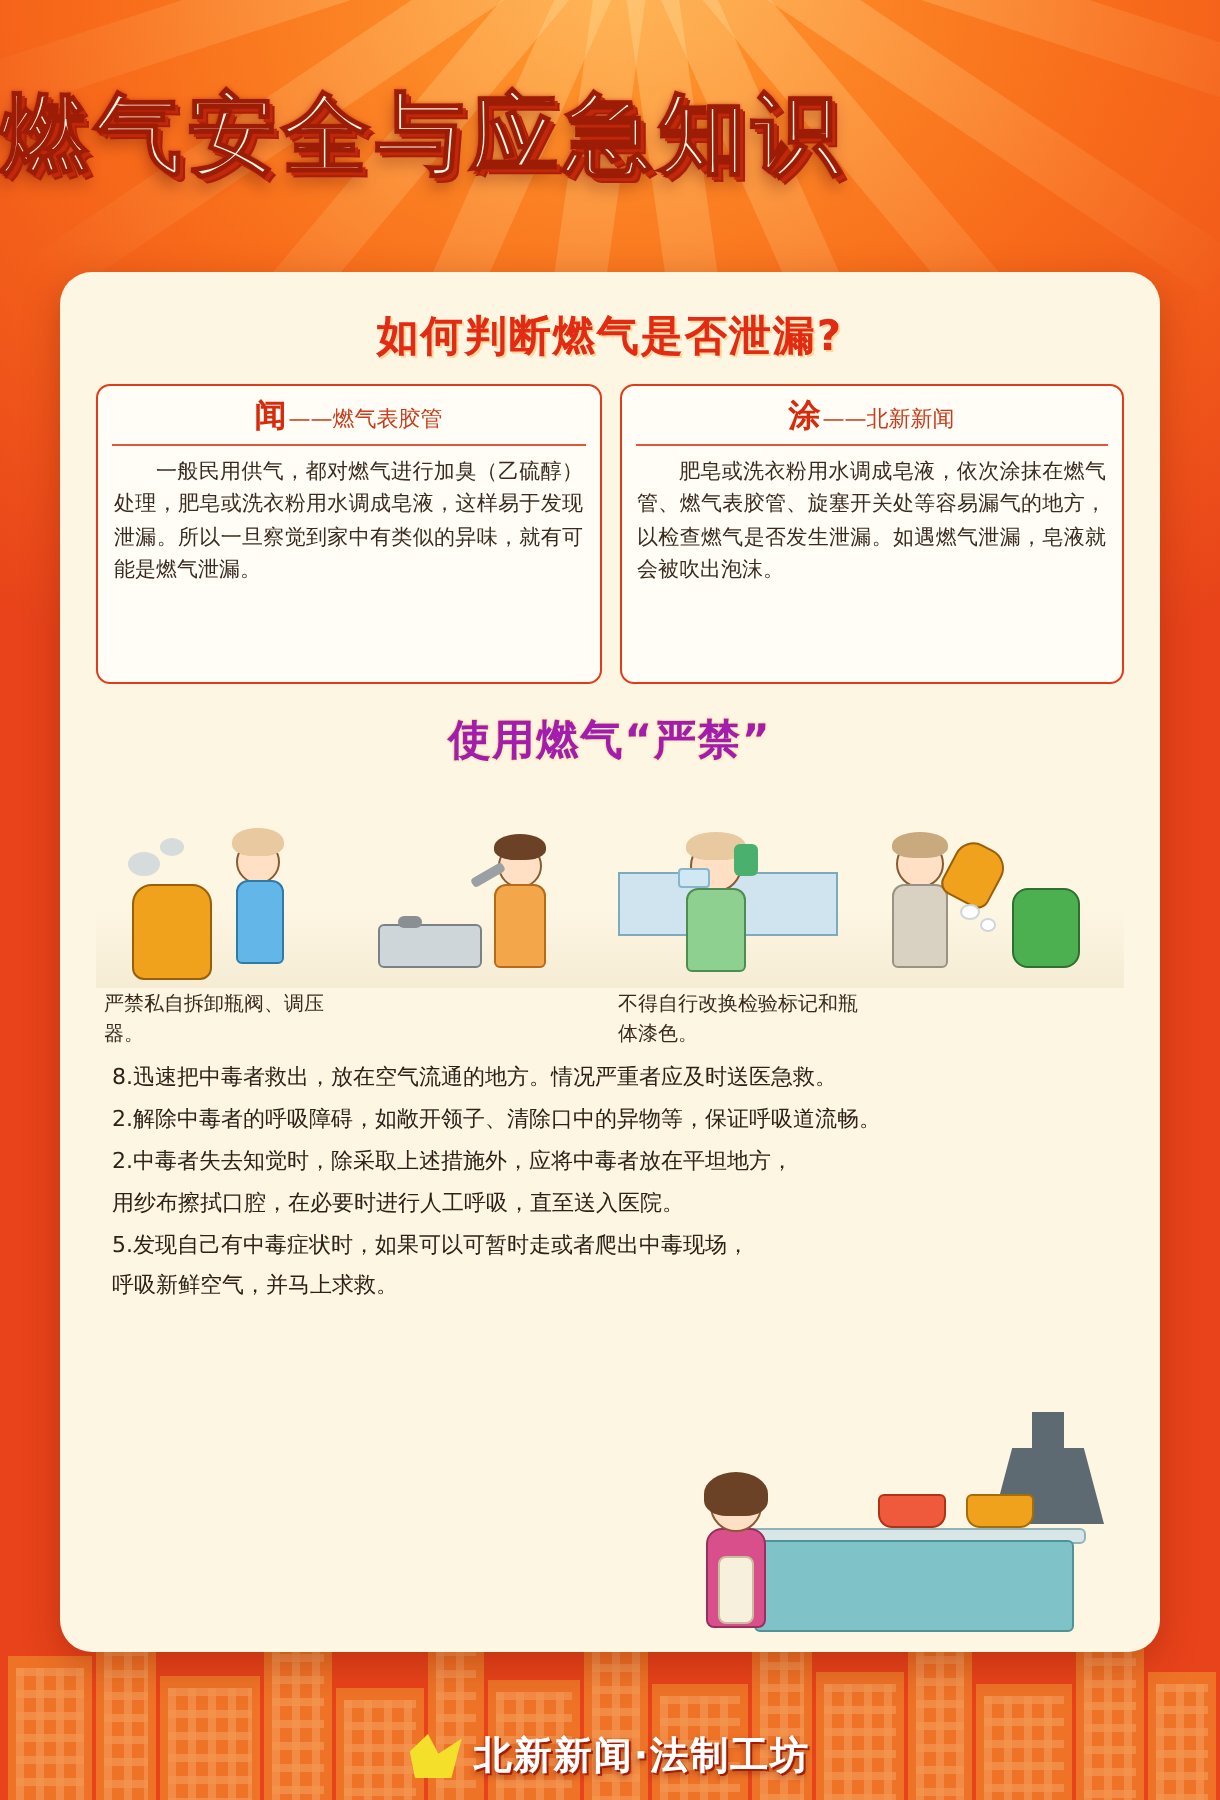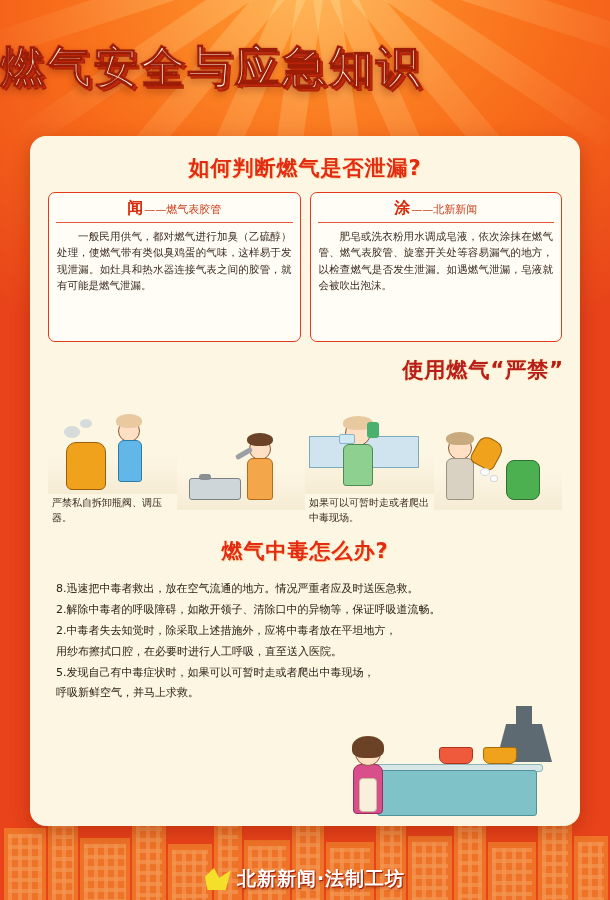--- a/index.html
+++ b/index.html
@@ -67,21 +67,21 @@
   .sec-title {
     text-align:center;
     font-family:"DejaVu Sans", sans-serif;
     font-weight:bold;
     font-size:21px;
     color:#e22b12;
     letter-spacing:1px;
     text-shadow:1px 1px 0 #ffd9a0;
     margin:4px 0 10px 0;
   }
-  .sec-title.y { color:#b91c1c; text-shadow:1px 1px 0 #fff1c9, 0 0 1px #d07d00;text-align:right; }
+  .sec-title.y { color:#a21caf; text-shadow:1px 1px 0 #fff1c9, 0 0 1px #d07d00; }
 
   .boxes { display:flex; gap:9px; padding:0 2px; }
   .box {
     flex:1;
     border:1.6px solid #e03b1a;
     border-radius:7px;
     background:#fffdf5;
     padding:0 0 7px 0;
     min-height:150px;
     position:relative;
@@ -101,21 +101,21 @@
   .box-body {
     font-size:10.5px;
     line-height:1.55;
     color:#3b2a20;
     padding:0 8px;
     text-align:justify;
     font-family:"DejaVu Sans", sans-serif;
   }
   .box-body .indent { text-indent:2em; display:block; }
 
-  .comics { display:flex; gap:0; margin-top:4px; padding:0 2px;align-items:center; }
+  .comics { display:flex; gap:0; margin-top:4px; padding:0 2px; }
   .comic { flex:1; text-align:center; }
   .comic-art {
     height:100px; position:relative;
     background:linear-gradient(180deg,#fdf6e3 60%, #f6ecd4 100%);
   }
   .comic-cap {
     font-size:10px; line-height:1.45; color:#3b2a20;
     text-align:left; padding:2px 4px 0 4px;
     font-family:"DejaVu Sans", sans-serif;
   }
@@ -210,21 +210,21 @@
 
     <div class="sec-title">如何判断燃气是否泄漏?</div>
 
     <div class="boxes">
 
       <div class="box">
         <div class="box-head">
           <span class="big">闻</span><span class="sub">——燃气表胶管</span>
         </div>
         <div class="box-body">
-          <span class="indent">一般民用供气，都对燃气进行加臭（乙硫醇）处理，使燃气带有类似臭鸡蛋的气味，这样易于发现泄漏。如灶具和热水器连接气表之间的胶管，就有可能是燃气泄漏。</span>
+          <span class="indent">一般民用供气，都对燃气进行加臭（乙硫醇）处理，肥皂或洗衣粉用水调成皂液，这样易于发现泄漏。所以一旦察觉到家中有类似的异味，就有可能是燃气泄漏。</span>
         </div>
       </div>
 
 
       <div class="box">
         <div class="box-head">
           <span class="big">涂</span><span class="sub">——北新新闻</span>
         </div>
         <div class="box-body">
           <span class="indent">肥皂或洗衣粉用水调成皂液，依次涂抹在燃气管、燃气表胶管、旋塞开关处等容易漏气的地方，以检查燃气是否发生泄漏。如遇燃气泄漏，皂液就会被吹出泡沫。</span>
@@ -262,38 +262,37 @@
 
       <div class="comic">
         <div class="comic-art">
           <div class="fig fence" style="left:4px;bottom:26px;width:110px;height:32px;"></div>
           <div class="fig head" style="left:40px;bottom:48px;width:26px;height:26px;"></div>
           <div class="fig hair" style="left:38px;bottom:64px;width:30px;height:14px;background:#e8c9a0;"></div>
           <div class="fig body-sh" style="left:38px;bottom:8px;width:30px;height:42px;background:#8dd08f;border:1.2px solid #4e8d52;"></div>
           <div class="fig" style="left:62px;bottom:56px;width:12px;height:16px;background:#49b06d;border-radius:3px;"></div>
           <div class="fig" style="left:34px;bottom:50px;width:16px;height:10px;background:#cfe8f3;border:1px solid #87b6cc;border-radius:2px;"></div>
         </div>
-        <div class="comic-cap">如果可以可暂时走或者爬出中毒现场。</div>
+        <div class="comic-cap">不得自行改换检验标记和瓶体漆色。</div>
       </div>
 
       <div class="comic">
         <div class="comic-art">
           <div class="fig head" style="left:14px;bottom:50px;width:24px;height:24px;"></div>
           <div class="fig hair" style="left:12px;bottom:65px;width:28px;height:13px;background:#c9a97e;"></div>
           <div class="fig body-sh" style="left:12px;bottom:10px;width:28px;height:42px;background:#d9d2c2;border:1.2px solid #9a9383;"></div>
           <div class="fig tank" style="left:40px;bottom:42px;width:26px;height:30px;transform:rotate(28deg);"></div>
           <div class="fig green-tank" style="left:72px;bottom:10px;width:34px;height:40px;"></div>
           <div class="fig foam" style="left:46px;bottom:34px;width:10px;height:8px;"></div>
           <div class="fig foam" style="left:56px;bottom:28px;width:8px;height:7px;"></div>
         </div>
       </div>
 
     </div>
 
-    <div class="sec-title" style="margin-top:12px;">燃气中毒怎么办?</div>
 
     <div class="steps">
       <p>8.迅速把中毒者救出，放在空气流通的地方。情况严重者应及时送医急救。</p>
       <p>2.解除中毒者的呼吸障碍，如敞开领子、清除口中的异物等，保证呼吸道流畅。</p>
       <p>2.中毒者失去知觉时，除采取上述措施外，应将中毒者放在平坦地方，</p>
       <p>用纱布擦拭口腔，在必要时进行人工呼吸，直至送入医院。</p>
       <p>5.发现自己有中毒症状时，如果可以可暂时走或者爬出中毒现场，</p>
       <p>呼吸新鲜空气，并马上求救。</p>
     </div>
 

